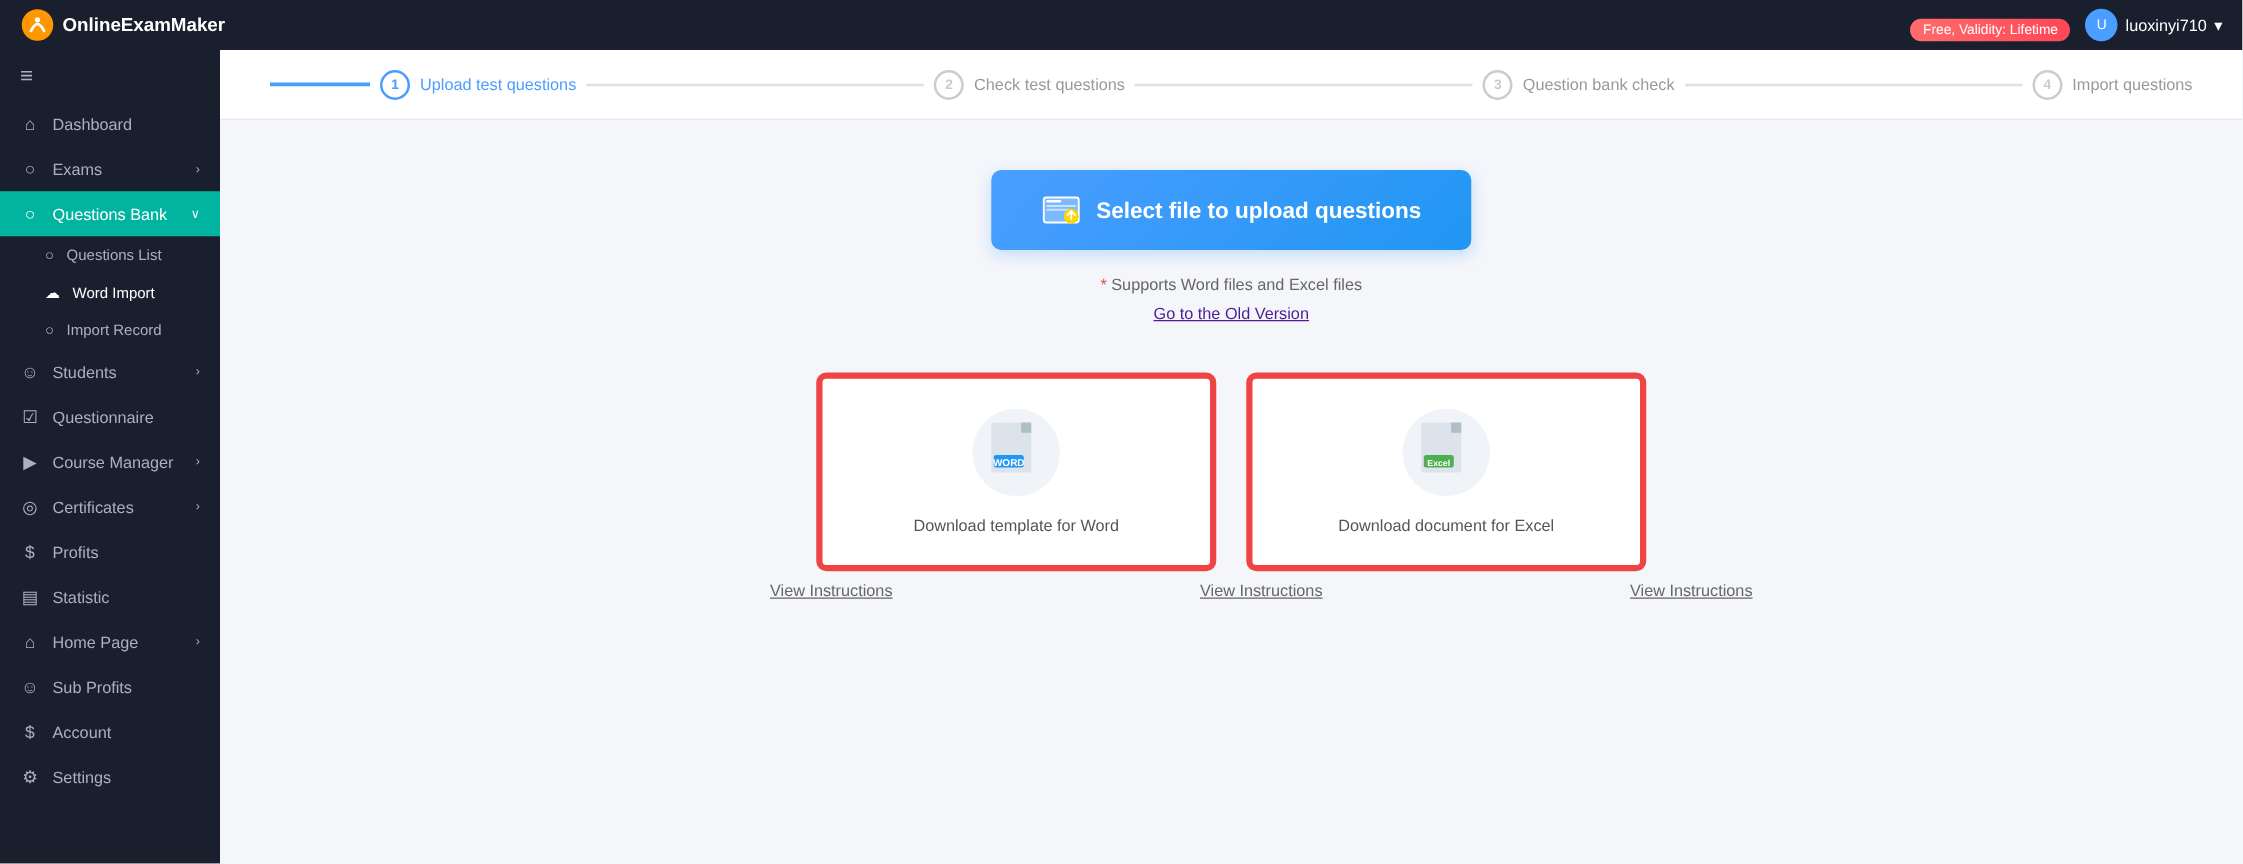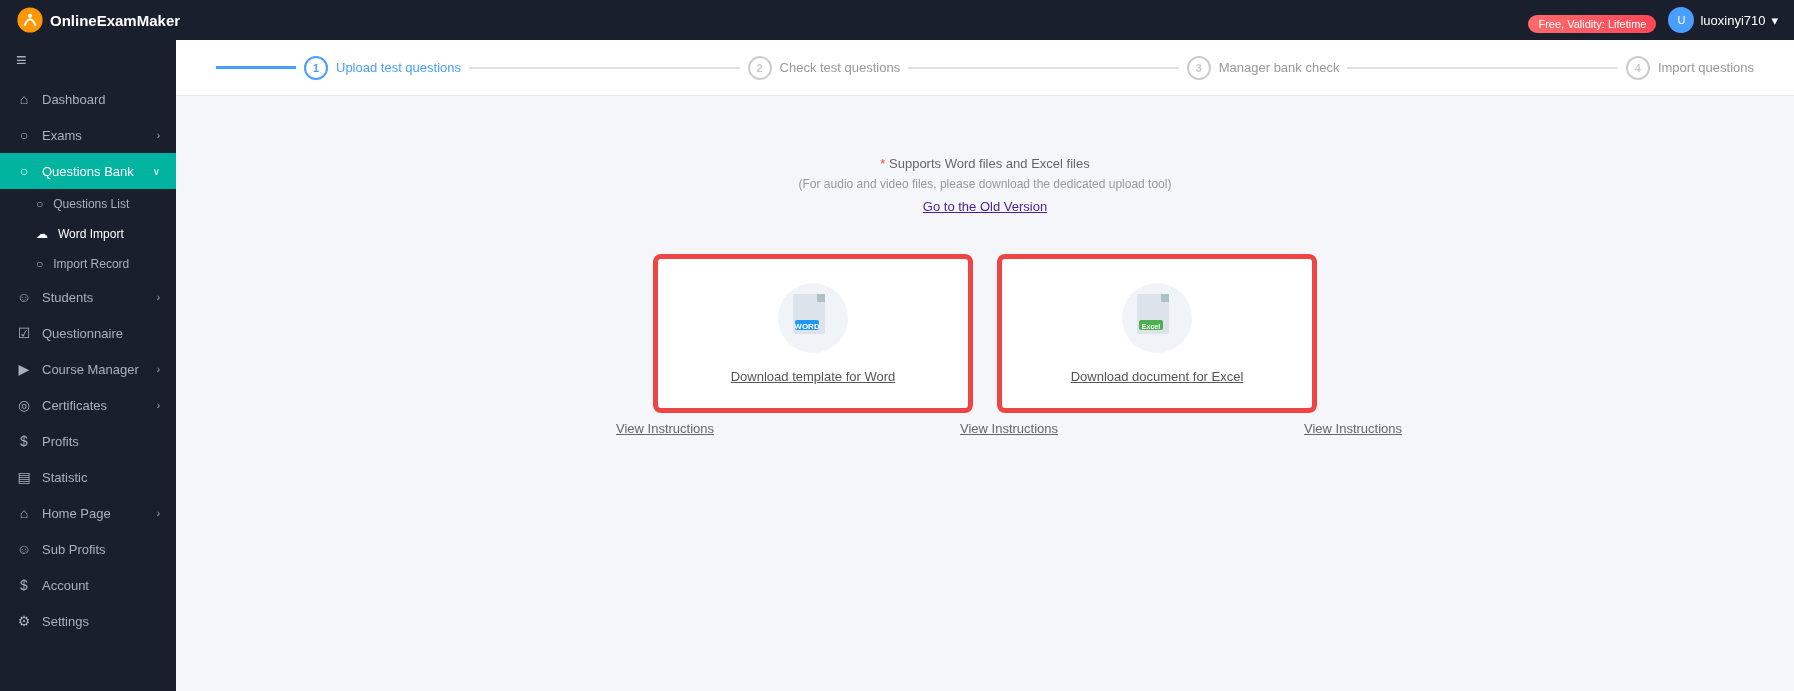--- a/index.html
+++ b/index.html
@@ -252,21 +252,20 @@
       background: #f0f4f8;
       border-radius: 50%;
       display: flex;
       align-items: center;
       justify-content: center;
     }
     .card-title {
       font-size: 13px;
       color: #555;
       text-align: left;
-      text-decoration: underline;
     }
     .view-instructions {
       color: #666;
       font-size: 13px;
       text-decoration: underline;
       cursor: pointer;
       margin-left: 48px;
     }
   </style>
 </head>
@@ -393,37 +392,47 @@
           <span>Upload test questions</span>
         </div>
         <div class="step-line"></div>
         <div class="step">
           <div class="step-circle">2</div>
           <span>Check test questions</span>
         </div>
         <div class="step-line"></div>
         <div class="step">
           <div class="step-circle">3</div>
-          <span>Manager bank check</span>
+          <span>Question bank check</span>
         </div>
         <div class="step-line"></div>
         <div class="step">
           <div class="step-circle">4</div>
           <span>Import questions</span>
         </div>
       </div>
     </div>
 
     <div class="main-body">
 
+      <button class="upload-btn">
+        <svg width="32" height="32" viewBox="0 0 32 32">
+          <rect x="2" y="6" width="28" height="20" rx="2" fill="rgba(255,255,255,0.3)" stroke="white" stroke-width="1.5"></rect>
+          <rect x="4" y="8" width="12" height="2" rx="1" fill="white"></rect>
+          <rect x="4" y="12" width="24" height="1.5" rx="1" fill="rgba(255,255,255,0.6)"></rect>
+          <rect x="4" y="15" width="20" height="1.5" rx="1" fill="rgba(255,255,255,0.6)"></rect>
+          <circle cx="24" cy="21" r="6" fill="#ffd700"></circle>
+          <path d="M24 17 L24 23 M21 20 L24 17 L27 20" stroke="white" stroke-width="1.5" fill="none" stroke-linecap="round" stroke-linejoin="round"></path>
+        </svg>
+        <span>Select file to upload questions</span>
+      </button>
 
       <div class="supports-text">
         <span class="red">* </span><span>Supports Word files and Excel files</span>
       </div>
-      <div class="note-text">(For audio and video files, please download the dedicated upload tool)</div>
       <a class="old-version-link">Go to the Old Version</a>
 
       <div class="download-cards">
 
         <div class="download-card">
           <div class="file-icon-wrapper">
             <svg width="48" height="52" viewBox="0 0 48 52">
               <rect x="4" y="2" width="32" height="40" rx="2" fill="#dce3ea"></rect>
               <path d="M28 2 L36 10 L28 10 Z" fill="#b0bec5"></path>
               <rect x="28" y="2" width="8" height="8" rx="0" fill="#b0bec5"></rect>

